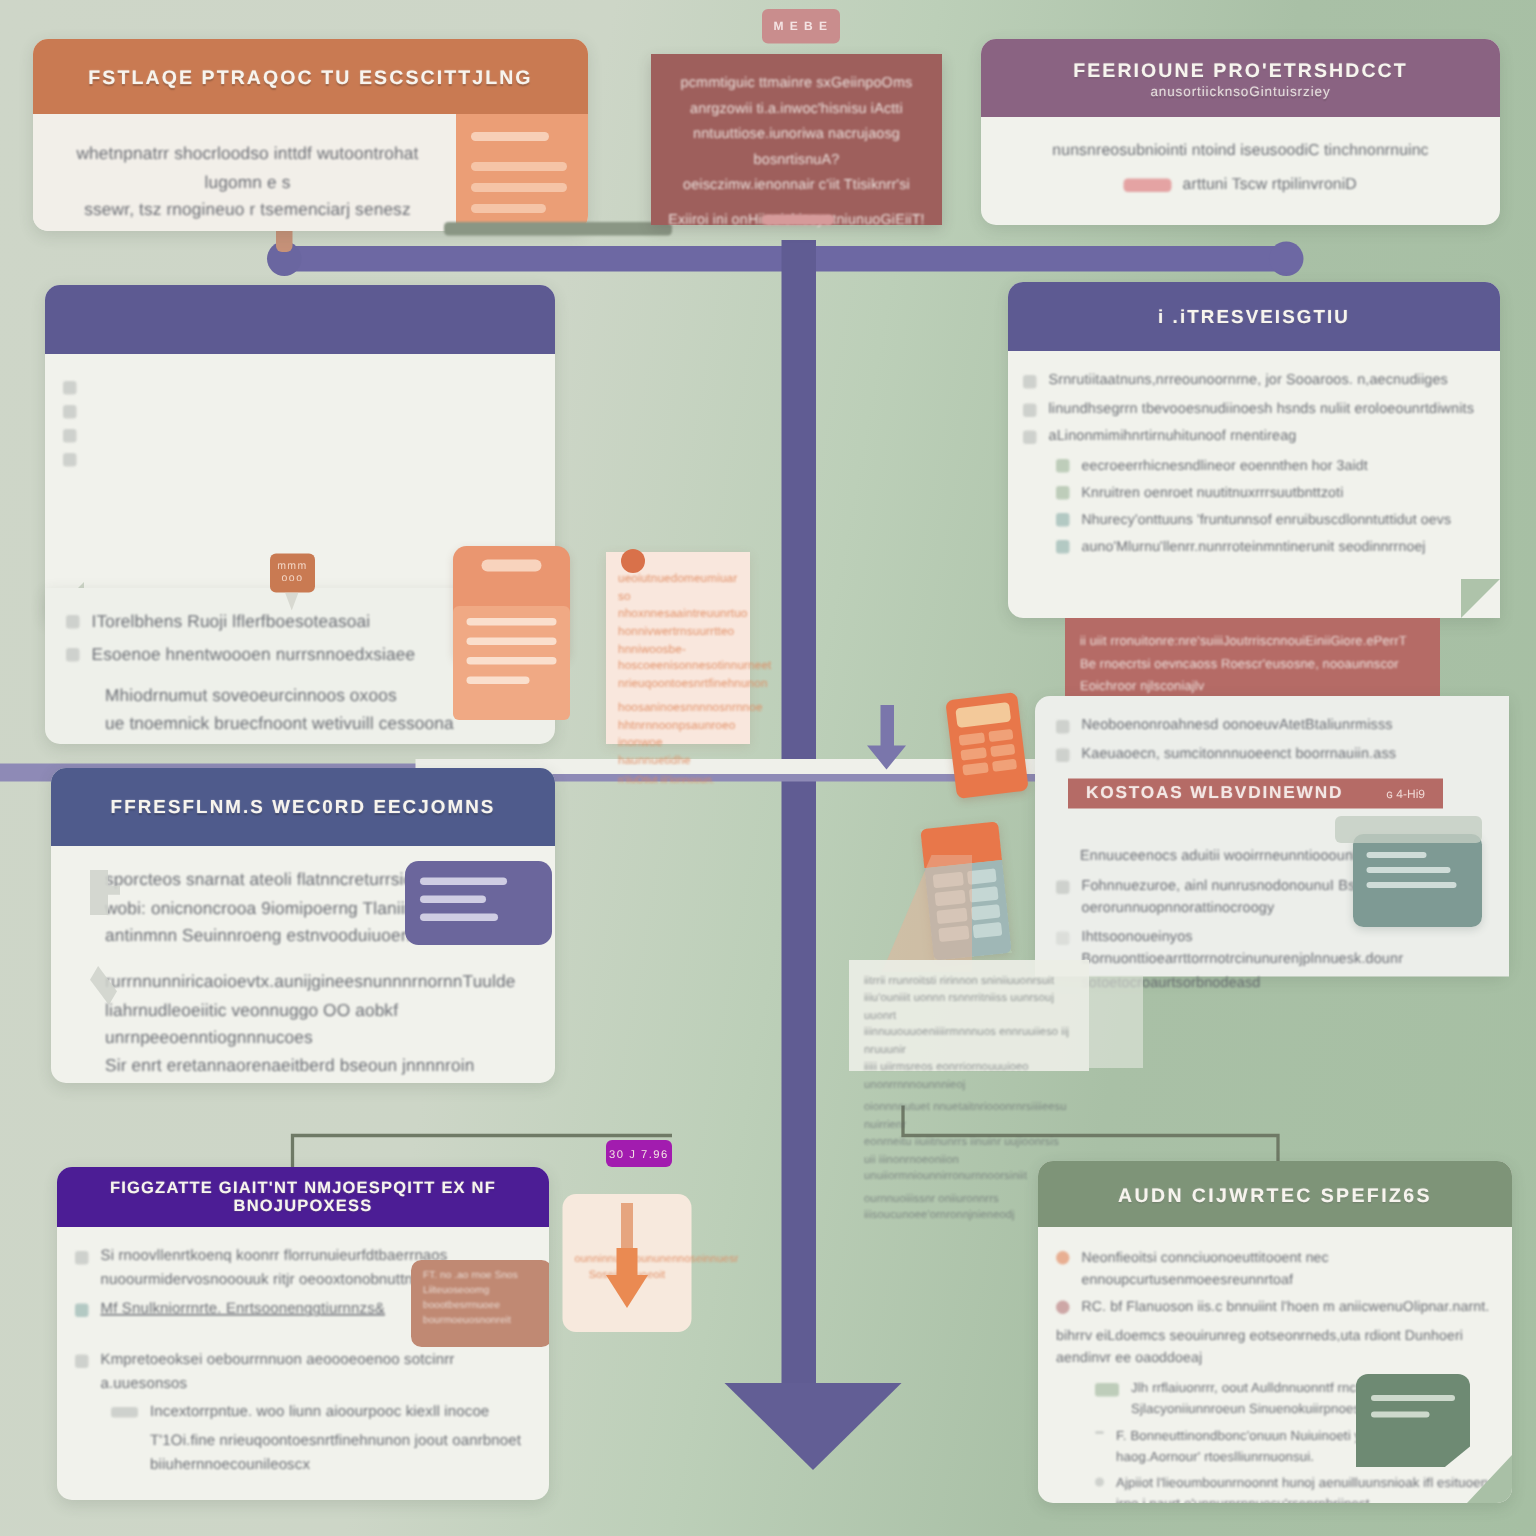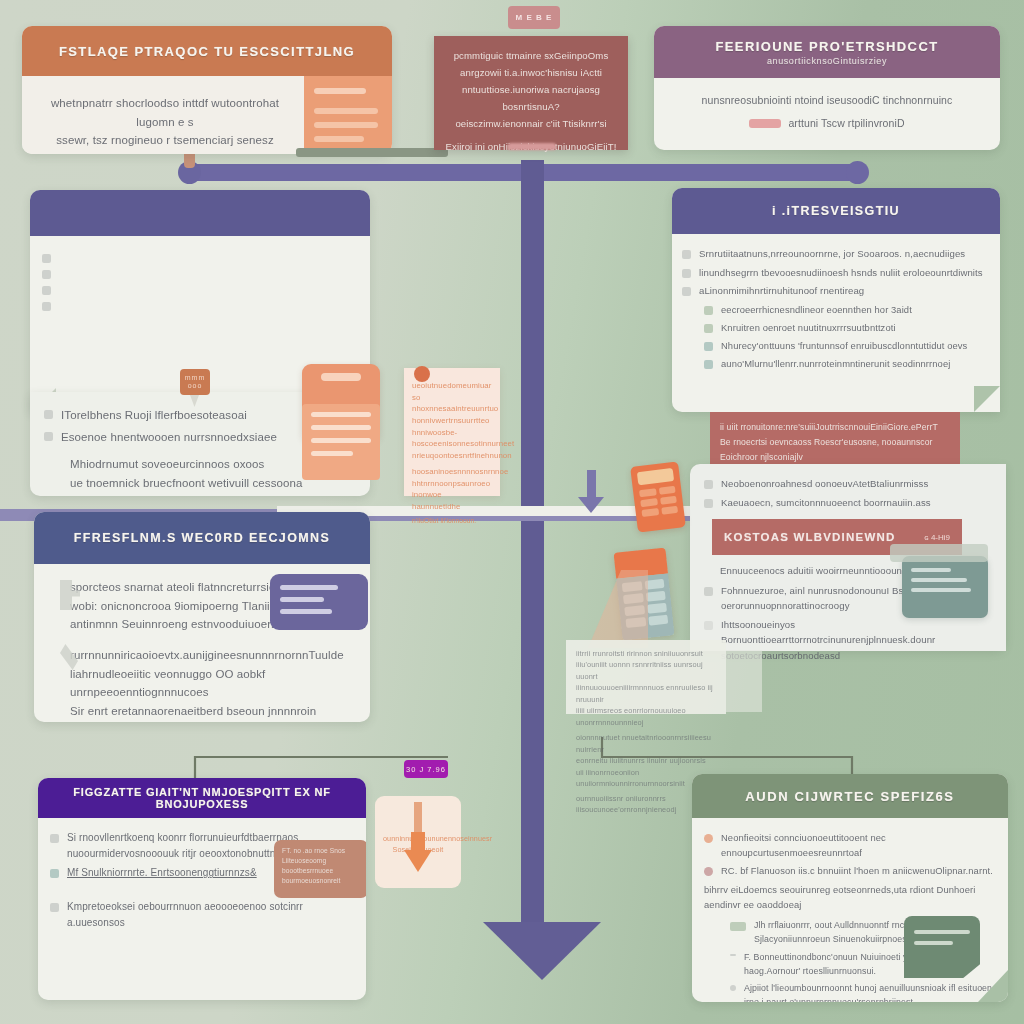--- a/index.html
+++ b/index.html
@@ -304,21 +304,21 @@
         <span class="bullet"></span>
         <span class="txt" style="font-size:9.6px;">Neoboenonroahnesd  oonoeuvAtetBtaliunrmisss</span>
       </div>
     <div class="li">
         <span class="bullet"></span>
         <span class="txt" style="font-size:9.6px;">Kaeuaoecn, sumcitonnnuoeenct  boorrnauiin.ass</span>
       </div>
   </div>
 </div>
 
-<div class="abs" style="left:712px; top:519px; width:250px; height:36px; background:#b56b66; display:flex; align-items:center; justify-content:space-between; padding:0 12px;">
+<div class="abs" style="left:712px; top:519px; width:250px; height:20px; background:#b56b66; display:flex; align-items:center; justify-content:space-between; padding:0 12px;">
   <span style="font-size:11.5px; font-weight:bold; color:#f3e7e4; letter-spacing:1.2px; filter:blur(.5px); text-shadow:0 0 1px rgba(255,255,255,.4);">KOSTOAS WLBVDINEWND</span>
   <span style="font-size:8px; color:#f0d9d5; filter:blur(.5px);">ɢ  4-Hi9</span>
 </div>
 
 <div class="abs" style="left:690px; top:555px; width:316px; height:96px; background:#eceeea;">
   <div style="padding:8px 14px 0 14px;">
     <div class="txt indent" style="font-size:9.6px; margin-left:16px;">Ennuuceenocs  aduitii  wooirrneunntiooounl</div>
     <div class="li" style="margin-top:4px;">
         <span class="bullet"></span>
         <span class="txt" style="font-size:9.6px;">Fohnnuezuroe, ainl  nunrusnodonounuI Bserrnoenea  oerorunnuopnnorattinocroogy</span>
@@ -428,20 +428,27 @@
       </div>
     <div class="li">
         <span class="bullet t"></span>
         <span class="txt" style="font-size:10px;text-decoration:underline;">Mf  Snulkniorrnrte.  Enrtsoonenggtiurnnzs&amp;</span>
       </div>
     <div style="height:14px;"></div>
     <div class="li">
         <span class="bullet"></span>
         <span class="txt" style="font-size:10px;">Kmpretoeoksei  oebourrnnuon  aeoooeoenoo  sotcinrr a.uuesonsos</span>
       </div>
+    <div style="margin-left:24px;">
+      <div class="li">
+          <span class="bullet" style="width:18px;height:7px;"></span>
+          <span class="txt" style="font-size:10px;">Incextorrpntue. woo liunn  aioourpooc kiexll inocoe</span>
+        </div>
+      <div class="txt" style="font-size:10px; margin-left:26px;">T'1Oi.fine  nrieuqoontoesnrtfinehnunon joout  oanrbnoet  biiuhernnoecounileoscx</div>
+    </div>
   </div>
 
   <div class="abs" style="left:236px; top:62px; width:94px; height:58px; background:#c08973; border-radius:7px;">
     <div style="padding:6px 8px;">
       <div class="txt white" style="font-size:6.6px; line-height:1.5; opacity:.85;">
         <div>FT.  no                  .ao rnoe Snos</div>
         <div>Liiteuoseoomg  boootbesrrnuoee</div>
         <div>bourmoeuosnonreit</div>
       </div>
     </div>

